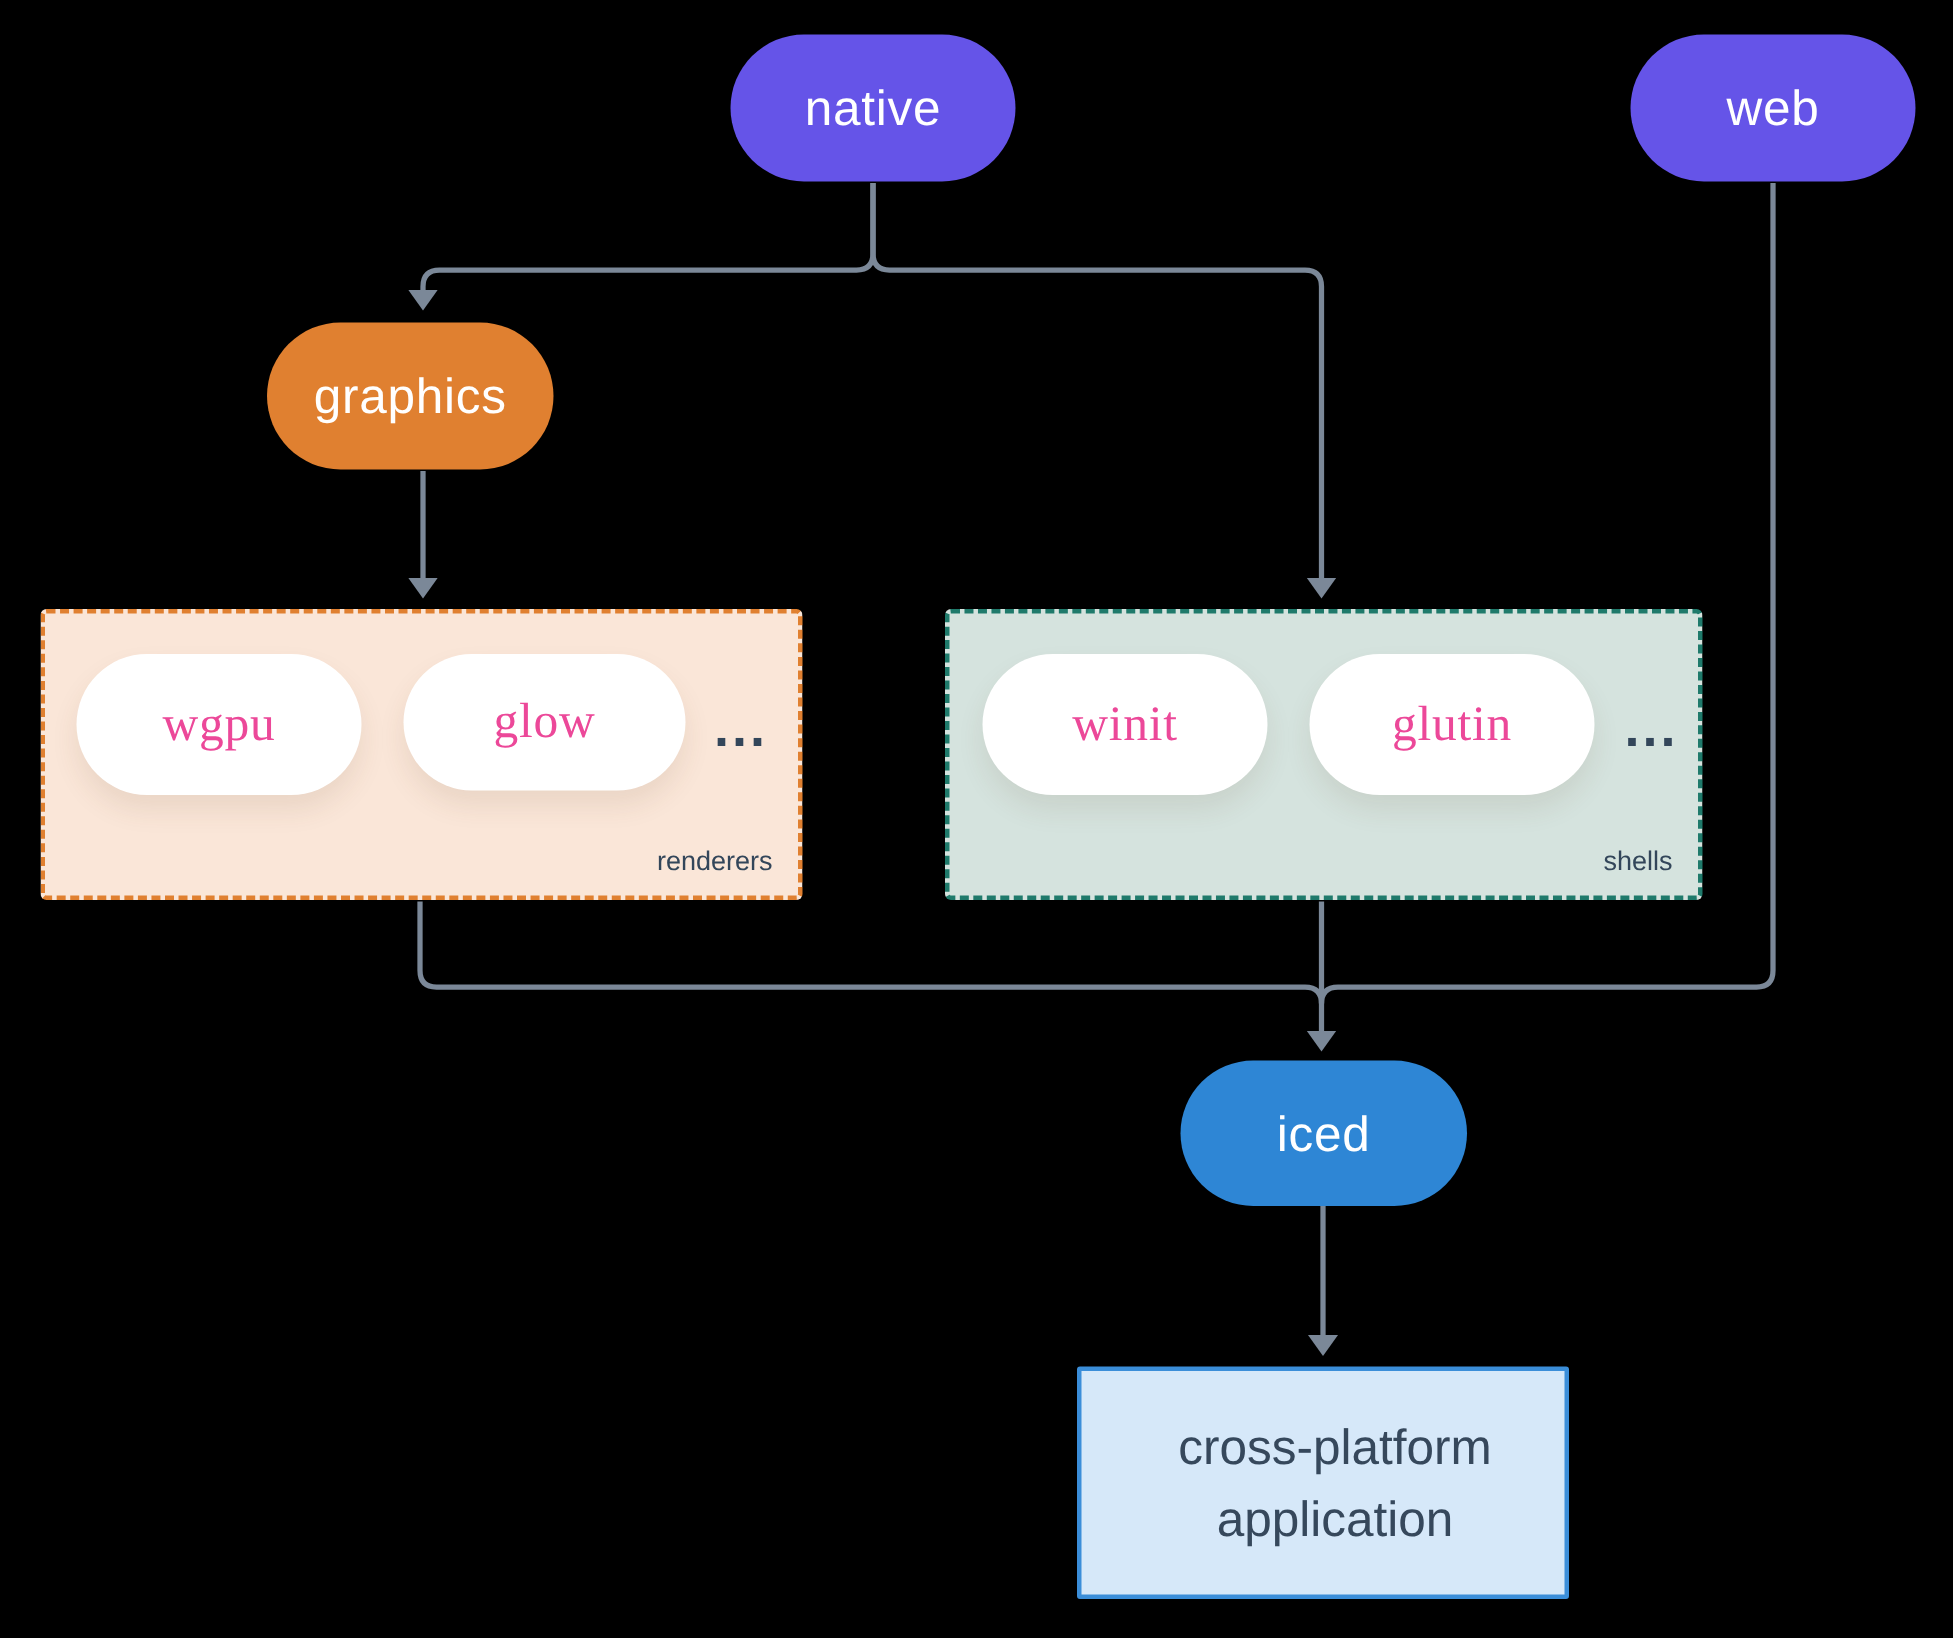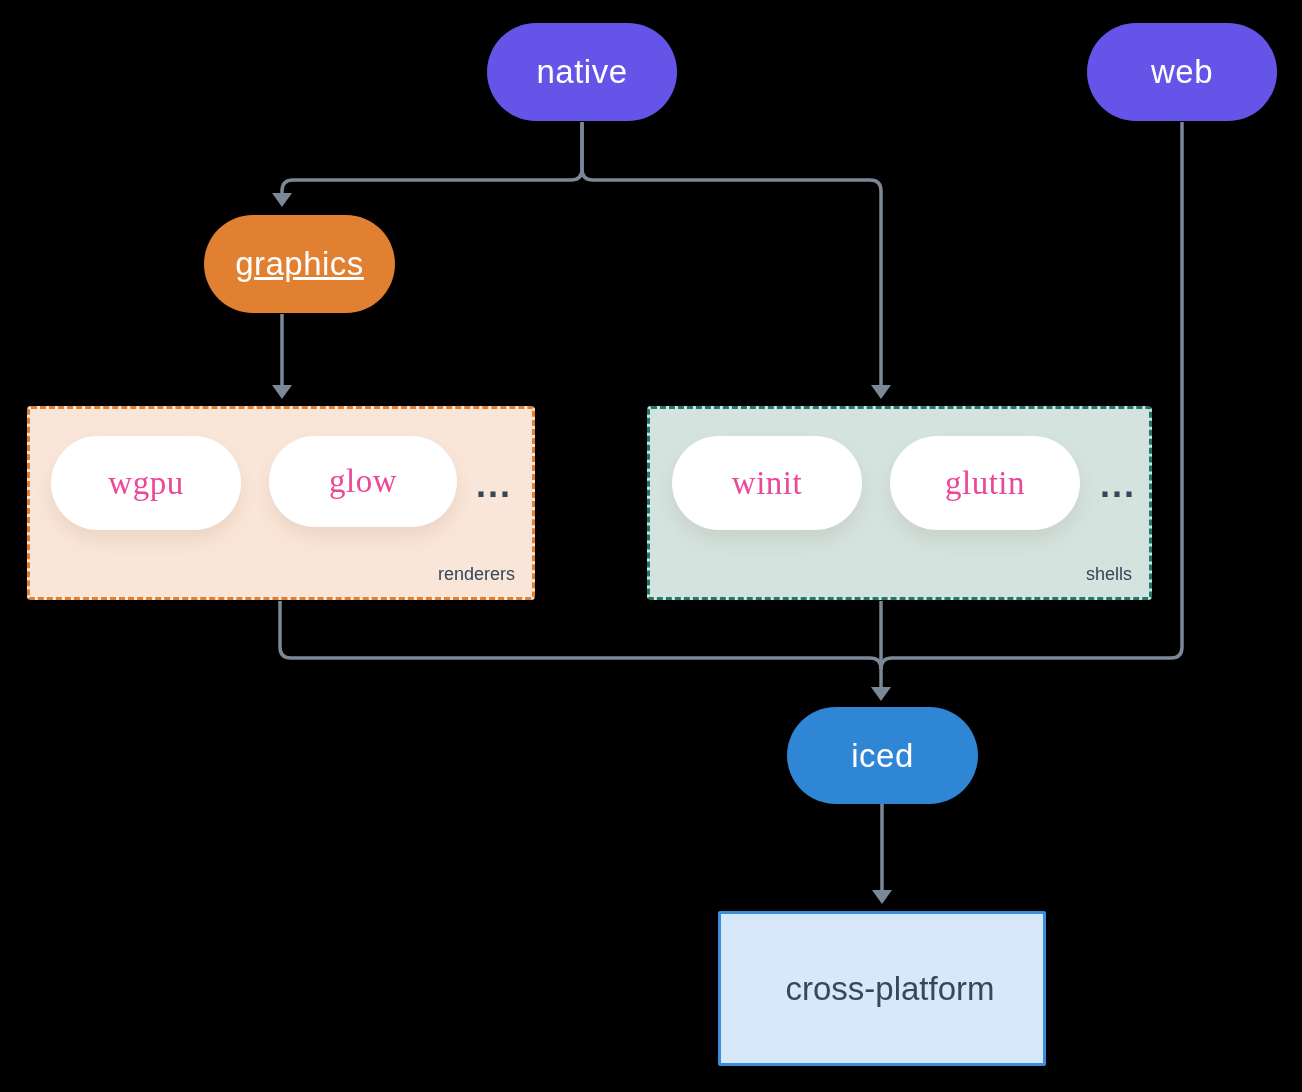--- a/index.html
+++ b/index.html
@@ -50,21 +50,20 @@
     box-sizing: border-box;
     border-radius: 4px;
   }
   .group-box.renderers {
     background: #fae6d8;
     border: 3px dashed #e08030;
   }
   .group-box.shells {
     background: #d5e3de;
     border: 3px dashed #1f7a6b;
-    margin-left: 17px;
   }
   .group-label {
     position: absolute;
     right: 17px;
     bottom: 12px;
     font-size: 18px;
     color: #33465a;
   }
   .dots {
     position: absolute;
@@ -89,21 +88,21 @@
     justify-content: center;
     font-size: 33px;
     line-height: 1.45;
     color: #36485c;
     text-align: center;
     padding-left: 16px;
   }
   
   #node-native   { left: 487px;  top: 23px;  width: 190px; height: 98px; }
   #node-web      { left: 1087px; top: 23px;  width: 190px; height: 98px; }
-  #node-graphics { left: 204px;  top: 215px; width: 191px; height: 98px; text-decoration: underline; }
+  #node-graphics { left: 178px;  top: 215px; width: 191px; height: 98px; }
   #node-iced     { left: 787px;  top: 707px; width: 191px; height: 97px; }
   #box-renderers { left: 27px;  top: 406px; width: 508px; height: 194px; }
   #box-shells    { left: 630px; top: 406px; width: 505px; height: 194px; }
   #pill-wgpu   { left: 21px;  top: 27px; width: 190px; height: 94px; }
   #pill-glow   { left: 239px; top: 27px; width: 188px; height: 91px; }
   #pill-winit  { left: 22px;  top: 27px; width: 190px; height: 94px; }
   #pill-glutin { left: 240px; top: 27px; width: 190px; height: 94px; }
   #dots-renderers { left: 446px; top: 55px; }
   #dots-shells    { left: 450px; top: 55px; }
 </style>
@@ -160,15 +159,16 @@
     <div id="dots-shells" class="dots">...</div>
     <div class="group-label">shells</div>
   </div>
 
   <div id="node-iced" class="pill blue">
     <span>iced</span>
   </div>
 
   <div id="app-box">
     <span>cross-platform</span>
+    <span>application</span>
   </div>
 
 </div>
 
 </body></html>

